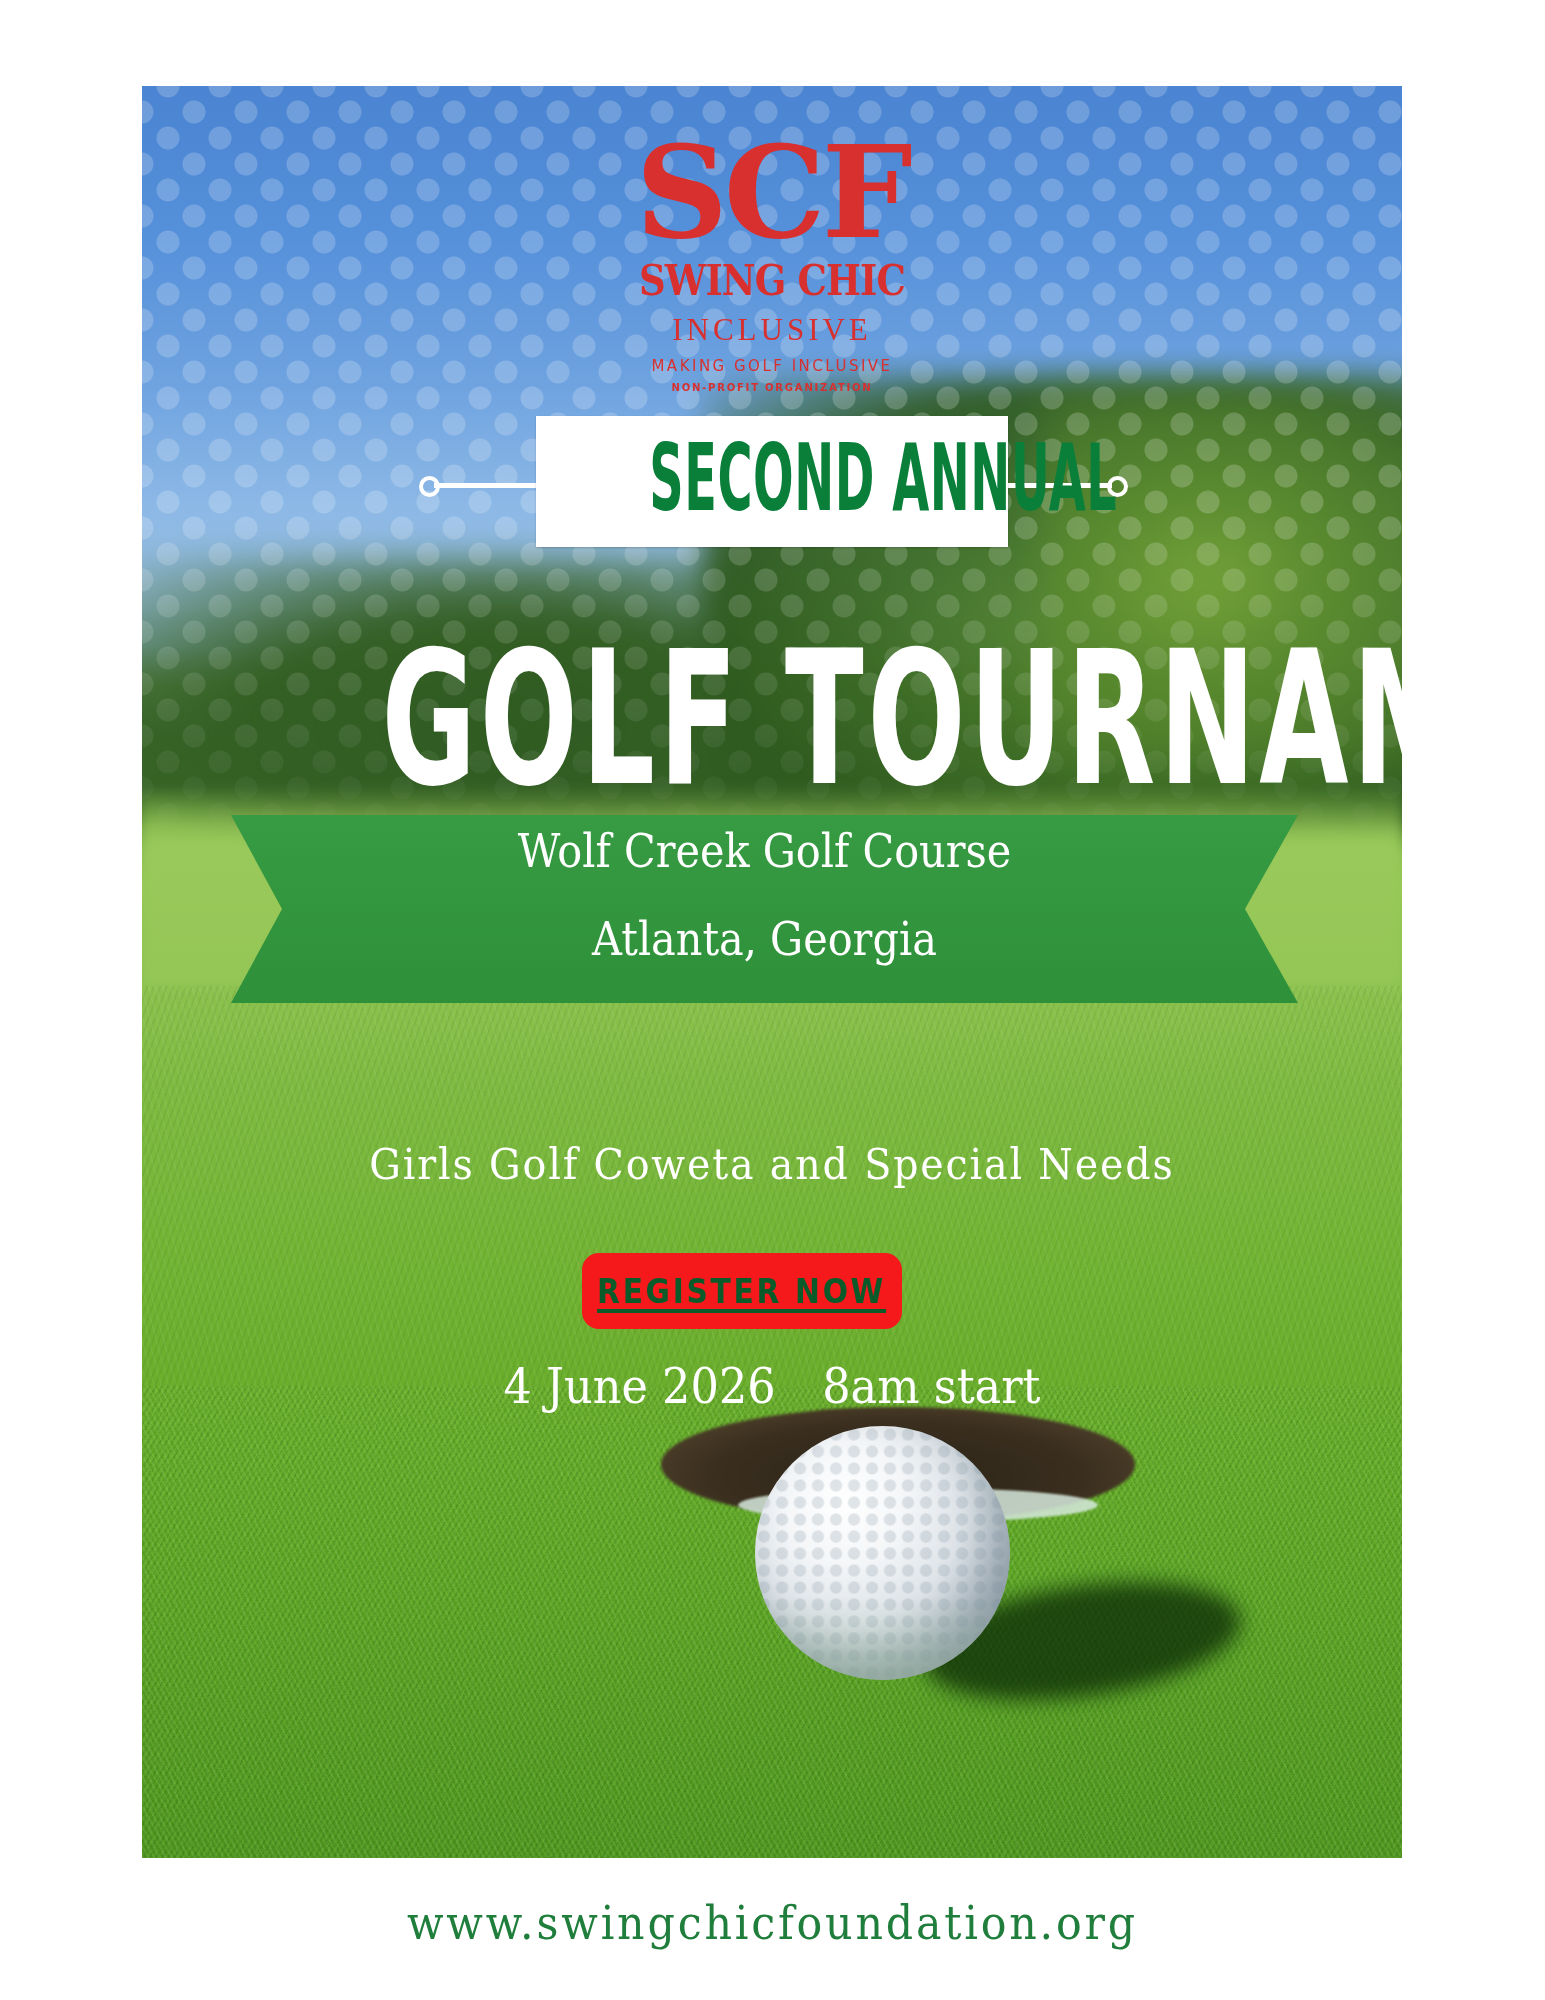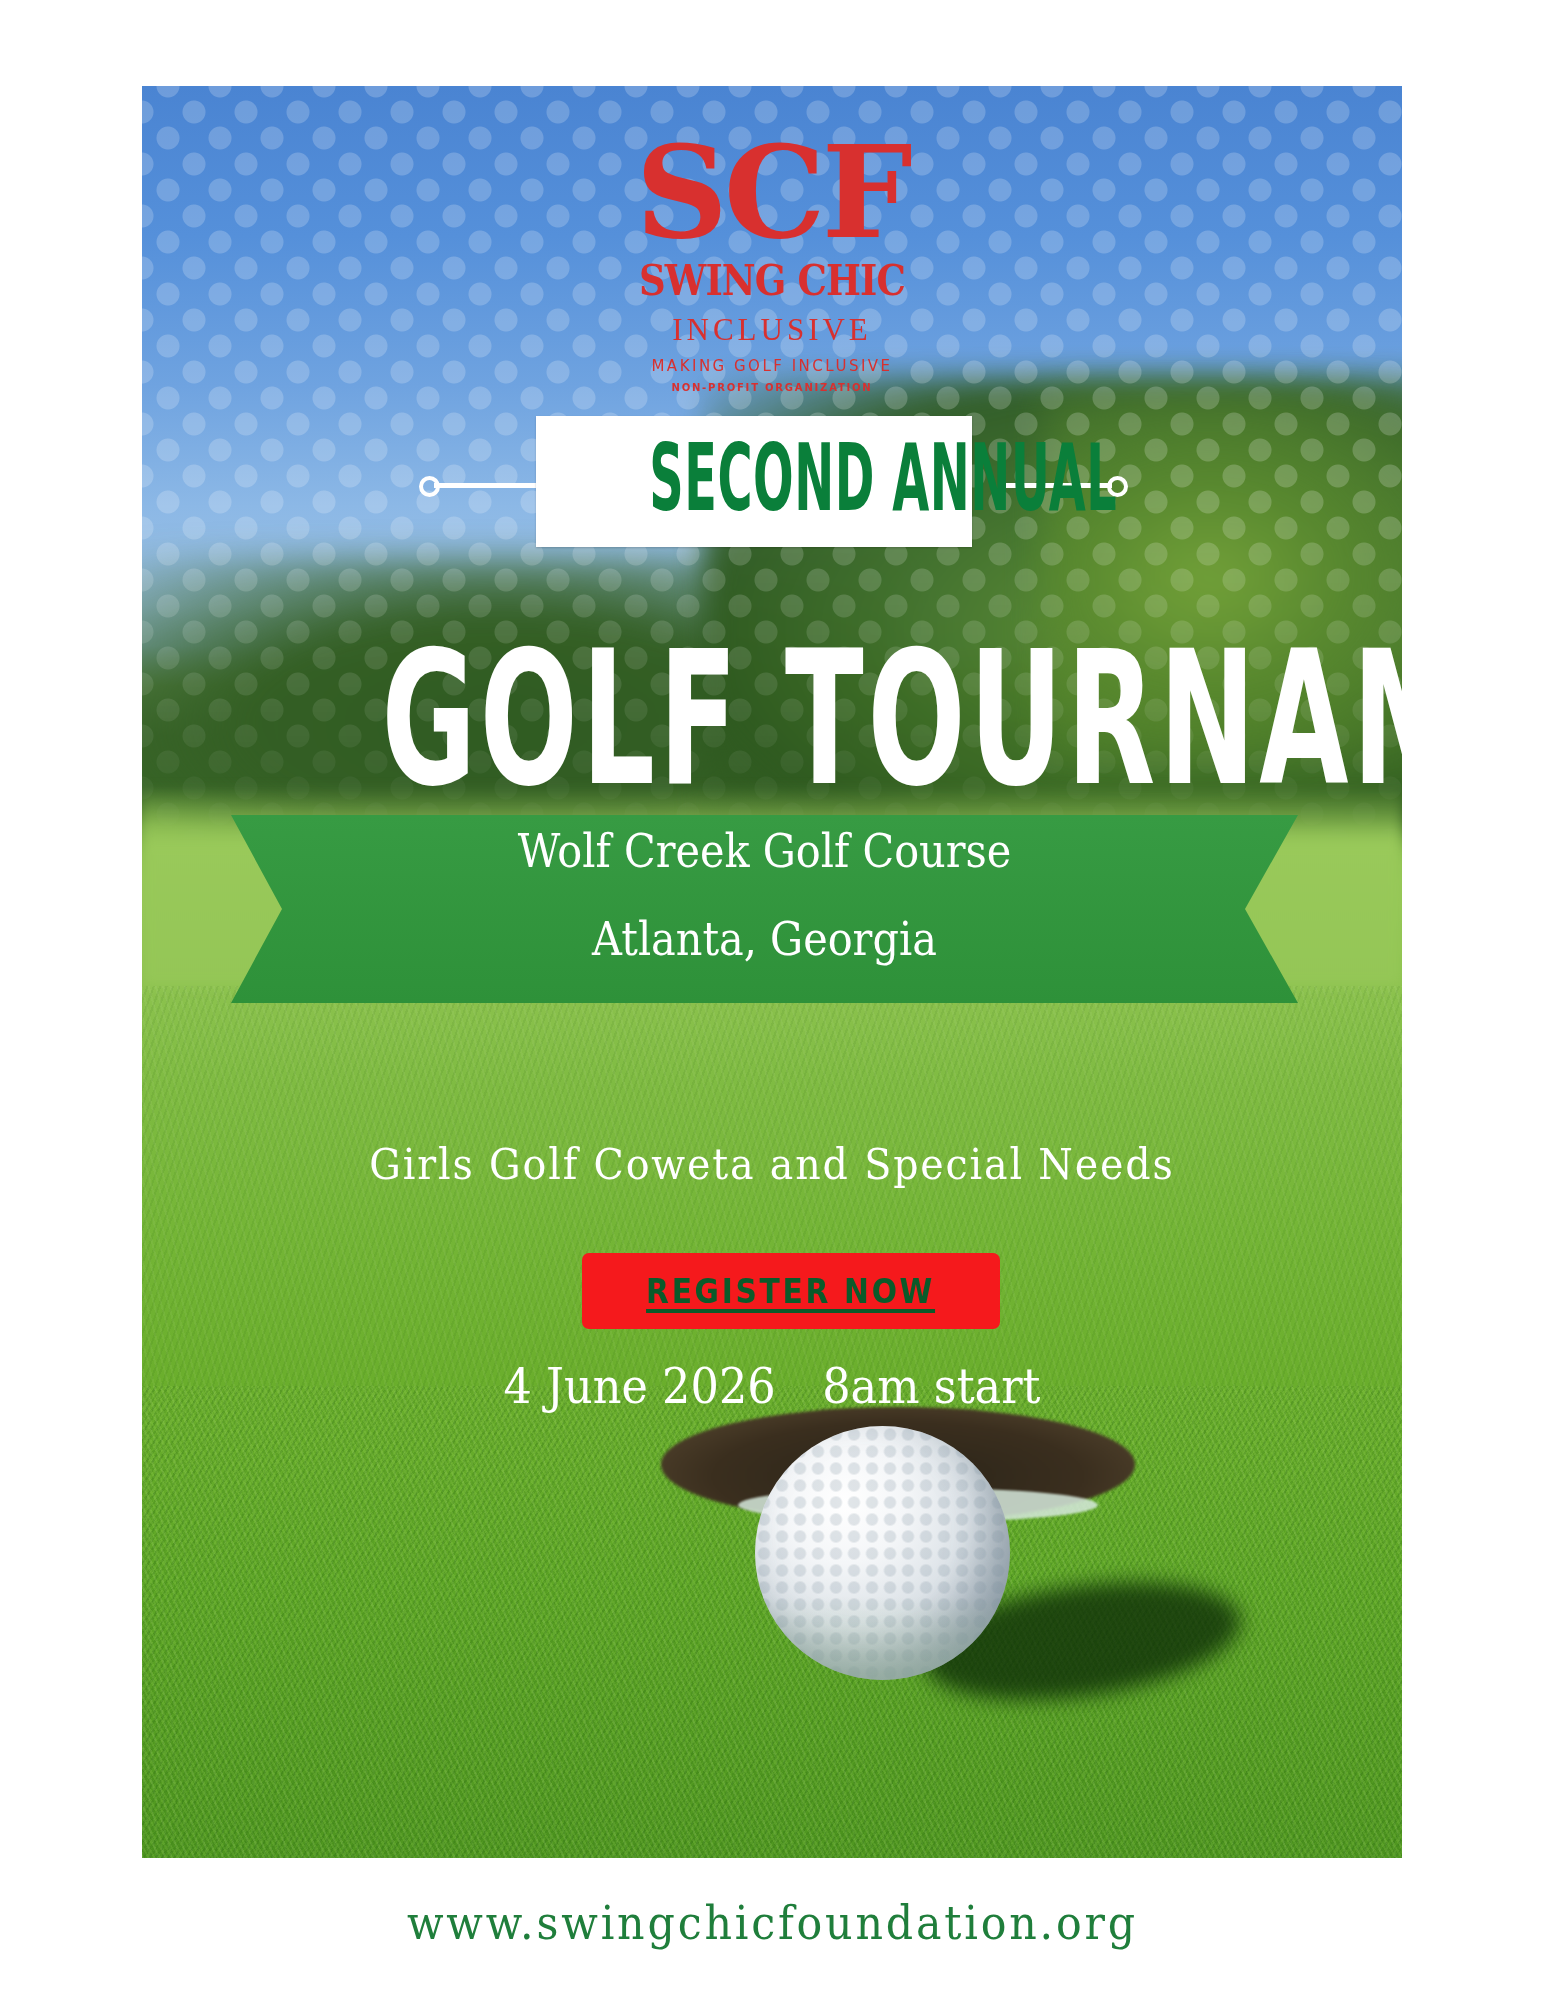--- a/index.html
+++ b/index.html
@@ -92,21 +92,21 @@
   }
   .connector-left { left: 292px; width: 104px; }
   .connector-right { left: 864px; width: 106px; }
   .connector-dot {
     position: absolute; top: 390px; width: 13px; height: 13px;
     border: 4px solid #ffffff; border-radius: 50%; background: transparent;
   }
   .dot-left { left: 277px; }
   .dot-right { left: 965px; }
   .annual-box {
-    position: absolute; left: 394px; top: 330px; width: 436px; height: 131px;
+    position: absolute; left: 394px; top: 330px; width: 472px; height: 131px;
     background: #ffffff; box-shadow: 0 1px 2px rgba(0,0,0,0.2);
   }
   .annual-text {
     position: absolute; left: 0; top: 18px; width: 472px; text-align: center;
     font-family: "DejaVu Sans", sans-serif; font-weight: bold;
     color: #0a7f3a; font-size: 92px; line-height: 90px; letter-spacing: 1px;
     transform: scaleX(0.52); transform-origin: 236px 0; white-space: nowrap;
   }
 
   
@@ -128,22 +128,22 @@
   .ribbon-line-1 { top: 8px; }
   .ribbon-line-2 { top: 96px; }
 
   .subtitle {
     position: absolute; left: 0; top: 1048px; width: 1260px; text-align: center;
     font-family: "DejaVu Serif", serif; color: #ffffff; font-size: 43px; line-height: 60px;
     letter-spacing: 2px; transform: scaleX(0.92); transform-origin: 630px 0; white-space: nowrap;
   }
 
   .register-btn {
-    position: absolute; left: 440px; top: 1167px; width: 418px; height: 76px;
-    background: #f5191c; border-radius: 7px; cursor: pointer;
+    position: absolute; left: 440px; top: 1167px; width: 320px; height: 76px;
+    background: #f5191c; border-radius: 17px; cursor: pointer;
     display: flex; align-items: center; justify-content: center;
   }
   .register-label {
     font-family: "DejaVu Sans", sans-serif; font-weight: bold; color: #0b5a2a;
     font-size: 33px; letter-spacing: 3px; text-decoration: underline;
     text-decoration-thickness: 4px; text-underline-offset: 6px;
     transform: scaleX(0.9); white-space: nowrap;
   }
 
   .date-line {

